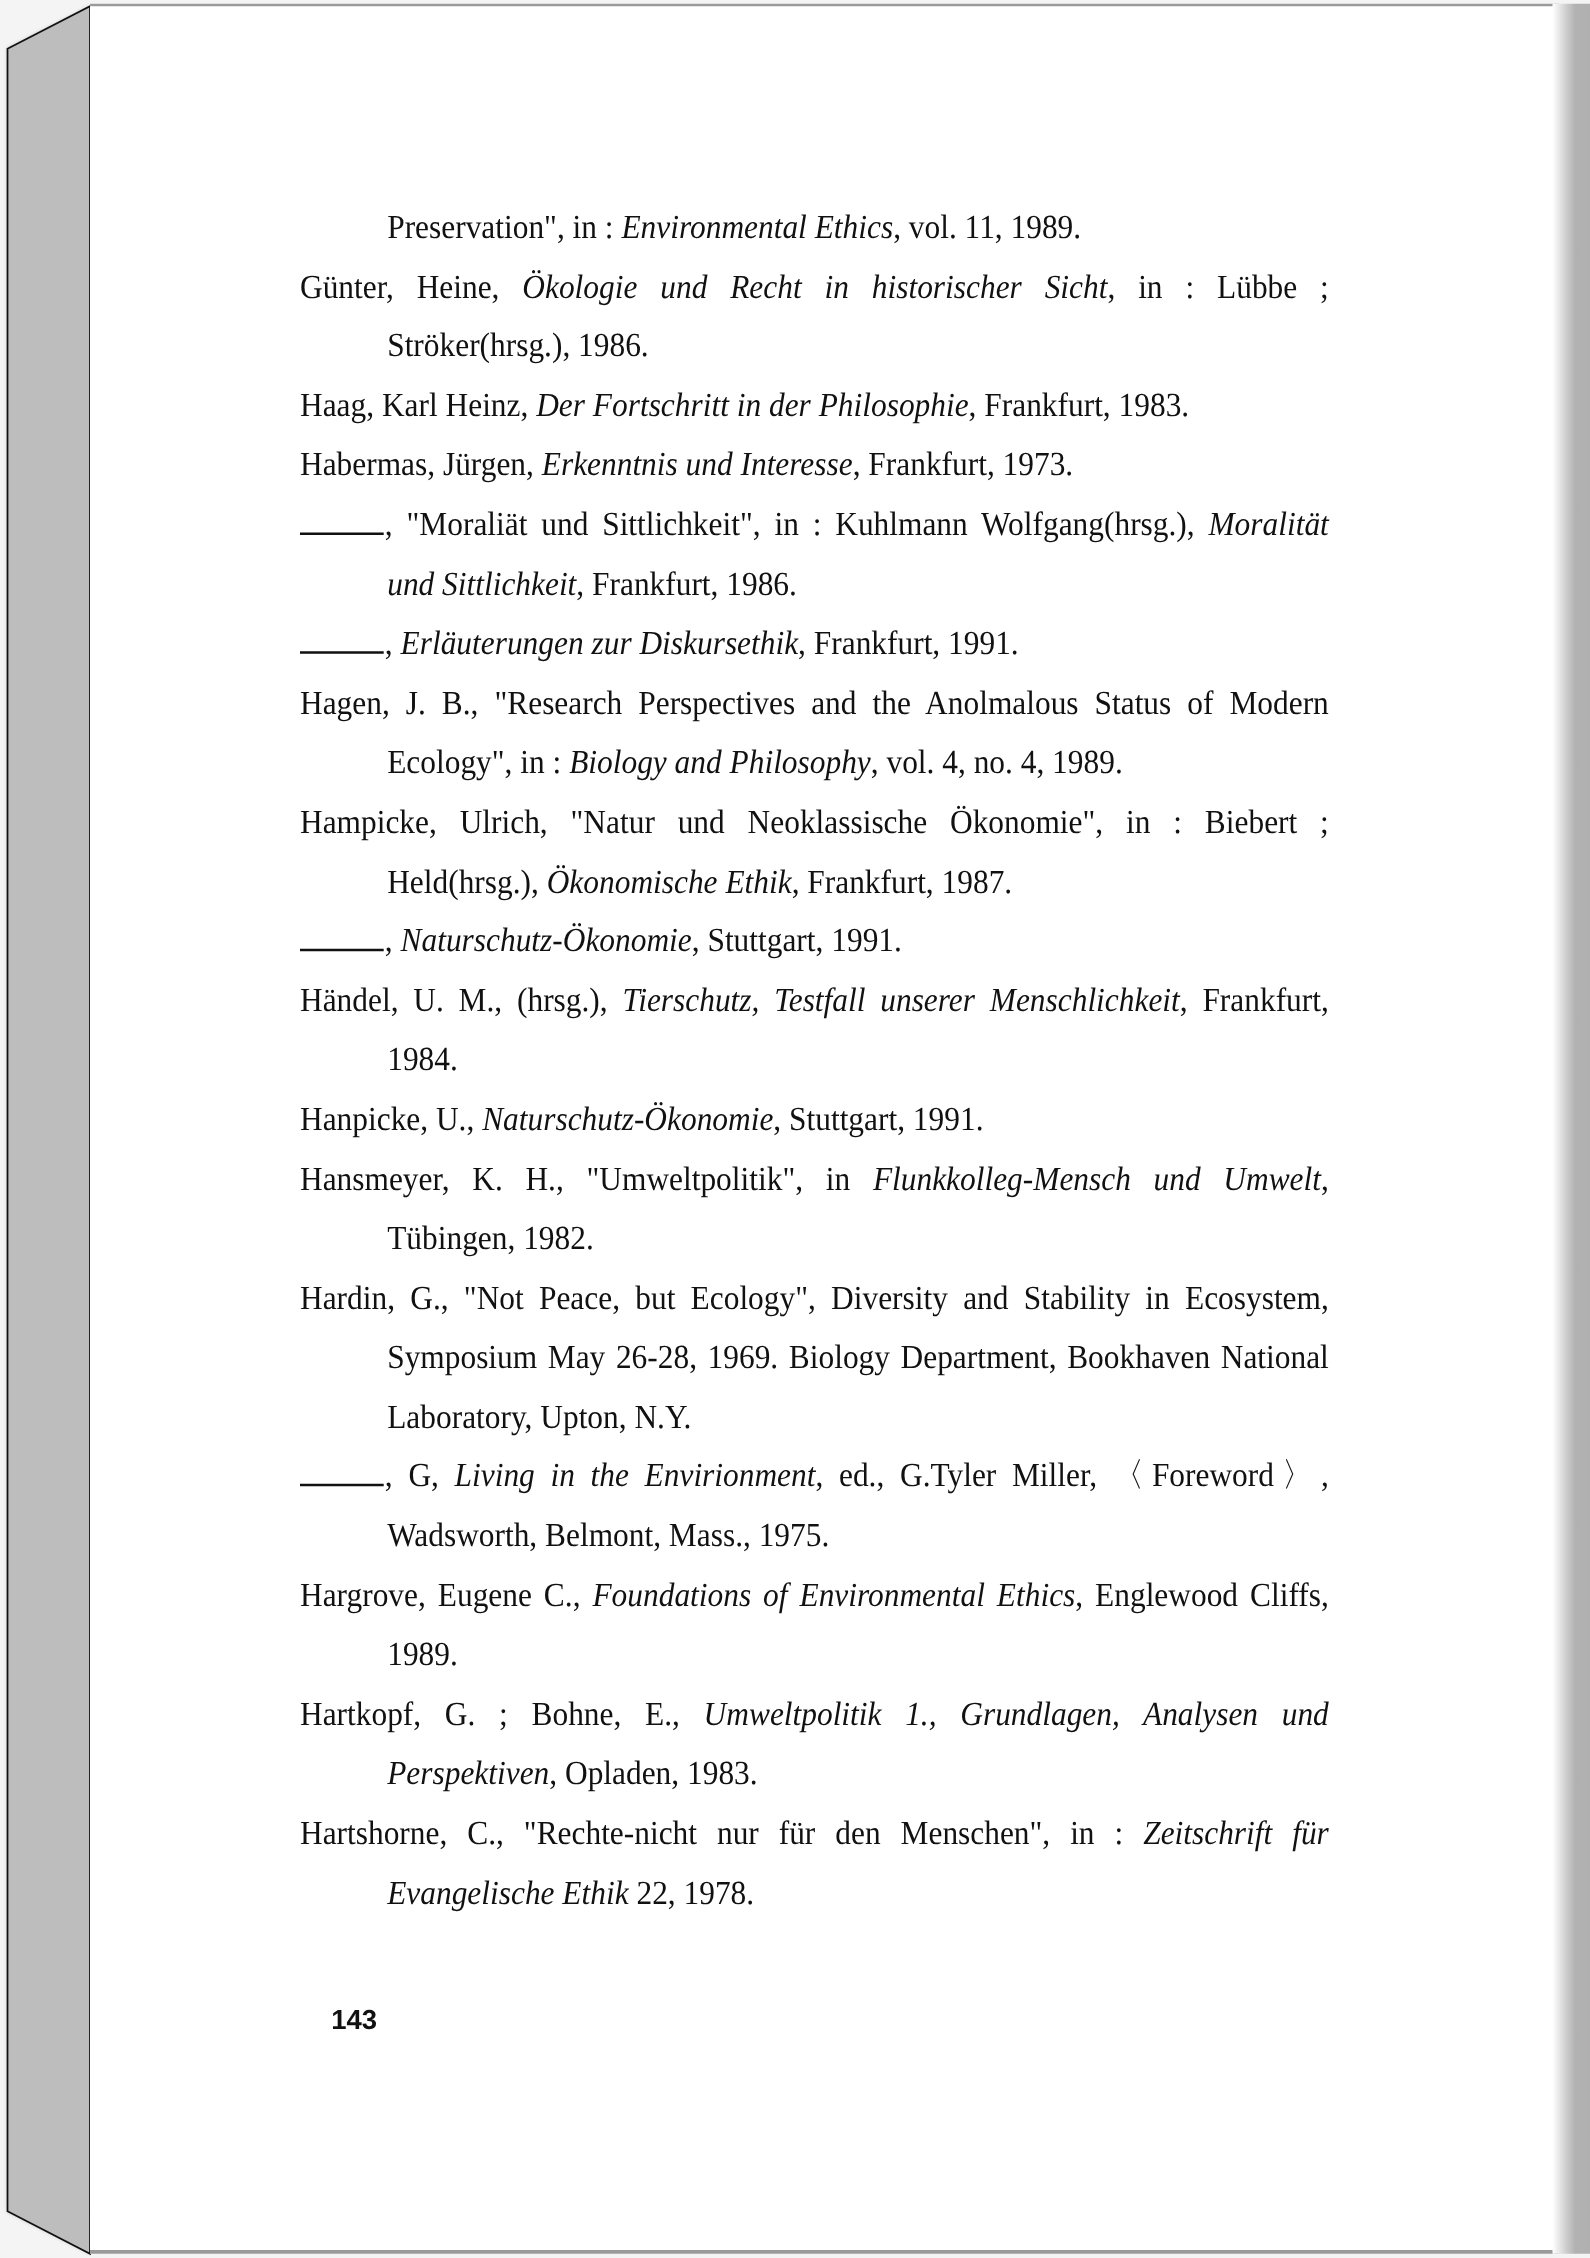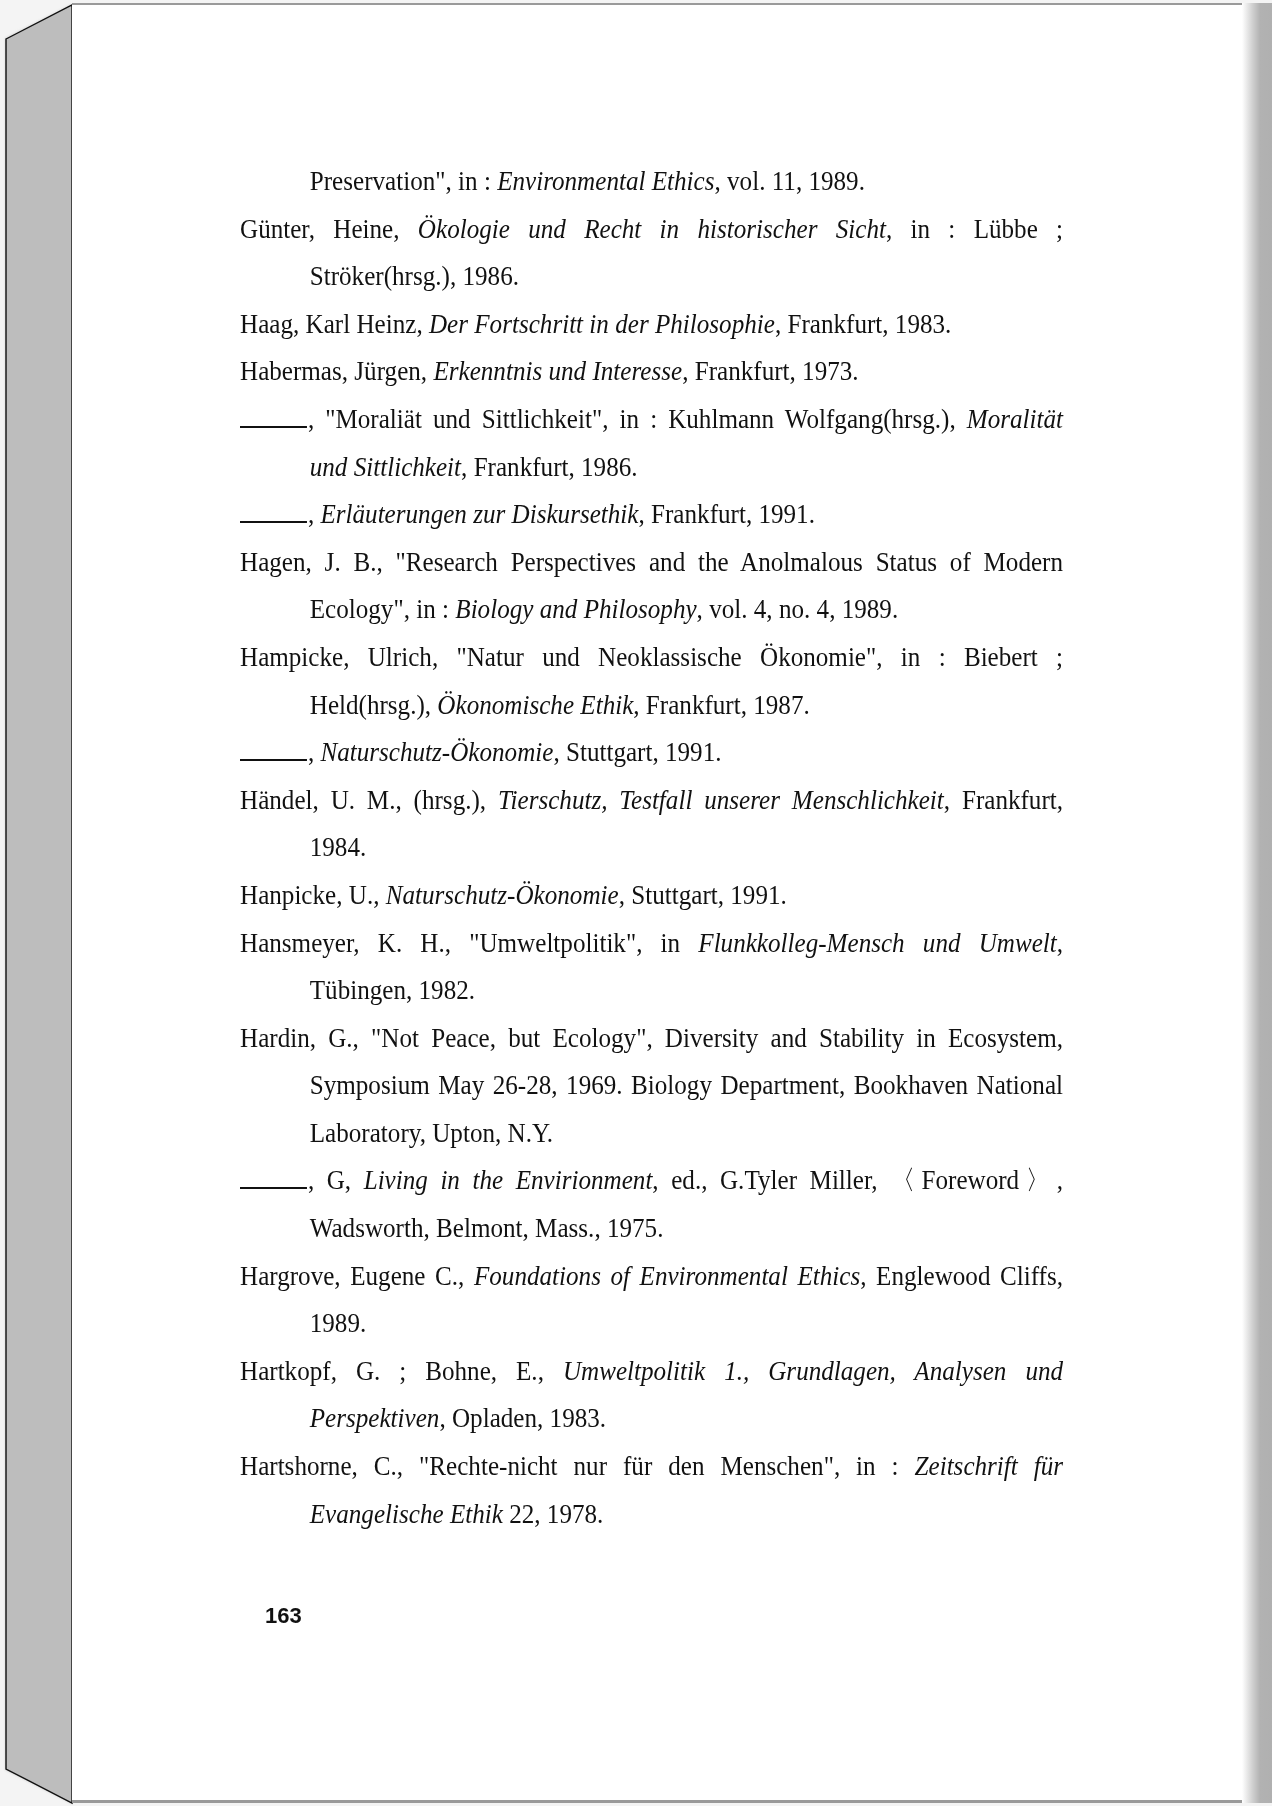--- a/index.html
+++ b/index.html
@@ -130,15 +130,15 @@
     <p class="entry"><span class="dash"></span><span>, G, </span><span class="it">Living in the Envirionment</span><span>, ed., G.Tyler Miller, 〈Foreword〉, Wadsworth, Belmont, Mass., 1975.</span></p>
 
     <p class="entry"><span>Hargrove, Eugene C., </span><span class="it">Foundations of Environmental Ethics</span><span>, Englewood Cliffs, 1989.</span></p>
 
     <p class="entry"><span>Hartkopf, G. ; Bohne, E., </span><span class="it">Umweltpolitik 1., Grundlagen, Analysen und Perspektiven</span><span>, Opladen, 1983.</span></p>
 
     <p class="entry"><span>Hartshorne, C., "Rechte-nicht nur für den Menschen", in : </span><span class="it">Zeitschrift für Evangelische Ethik</span><span> 22, 1978.</span></p>
 
   </div>
 
-  <div class="page-number">163</div>
+  <div class="page-number">143</div>
 
 </div>
 
 </body></html>

